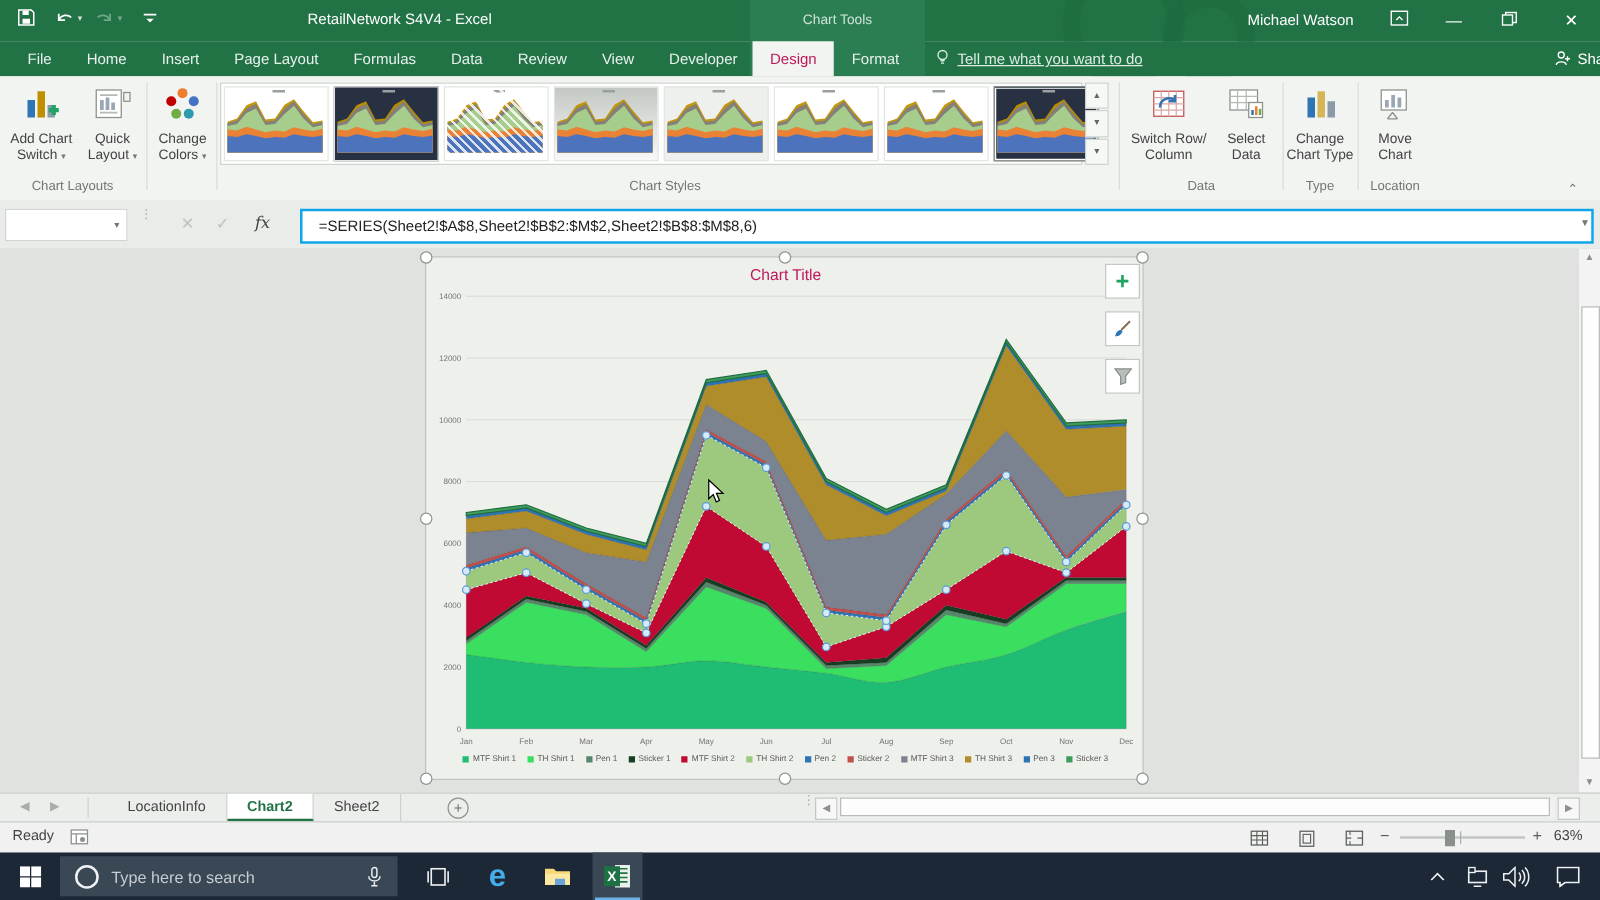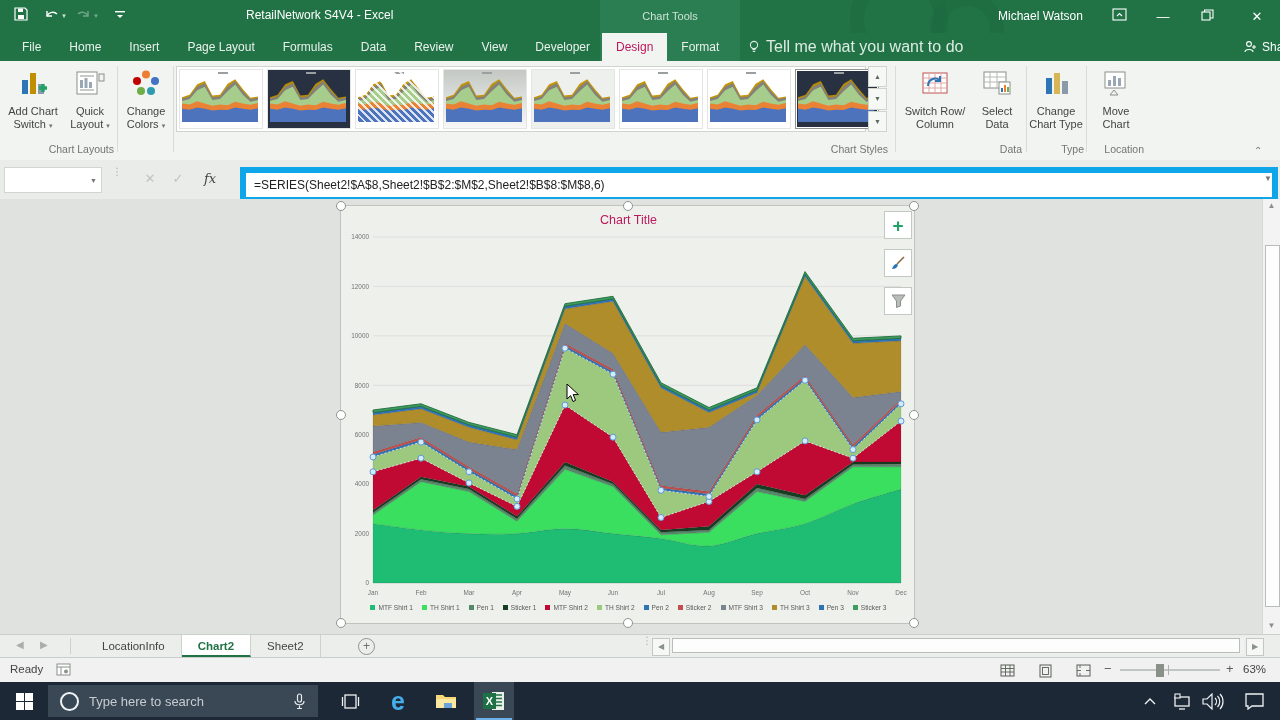--- a/index.html
+++ b/index.html
@@ -15,50 +15,50 @@
   .qat-caret{font-size:7px;color:#cfe3d8;}
   #title-text{left:246px;top:8px;font-size:12px;color:#fff;}
   #user-name{left:998px;top:9px;font-size:12px;color:#fff;}
   .winbtn{top:0;width:34px;height:33px;text-align:center;line-height:33px;color:#fff;font-size:13px;}
   
   #tabrow{left:0;top:33px;width:1280px;height:28px;background:#217346;padding-left:28px;}
   #ctx-band2{left:600px;top:0;width:140px;height:28px;background:#2b7d52;}
   .rtab{position:relative;float:left;height:28px;line-height:28px;padding:0 14px;
         font-size:12px;color:#e8f1ec;white-space:nowrap;}
   .rtab.active{background:#f1f4f1;color:#be185d;}
-  #tellme{left:748px;top:0;height:28px;line-height:28px;font-size:16px;color:#dcebe2;}
+  #tellme{left:748px;top:0;height:28px;line-height:28px;font-size:12px;color:#dcebe2;text-decoration:underline;}
   #share{right:14px;top:0;height:28px;line-height:28px;font-size:12px;color:#fff;}
   
   #ribbon{left:0;top:61px;width:1280px;height:99px;background:#f1f4f1;border-bottom:1px solid #c9cfc9;}
   .rib-div{top:5px;width:1px;height:86px;background:#d8ddd8;}
   .bigbtn{top:5px;text-align:center;font-size:11px;color:#444;line-height:13px;}
   .bigbtn .ic{height:36px;margin-bottom:3px;display:flex;align-items:center;justify-content:center;}
-  .grouplabel{top:82px;font-size:10.5px;color:#717771;text-align:right;}
+  .grouplabel{top:82px;font-size:10.5px;color:#717771;text-align:center;}
   .caret{font-size:7px;color:#717771;}
   #gallery{left:176px;top:5px;width:690px;height:66px;background:#fff;border:1px solid #cfd4cf;
            display:flex;gap:4px;padding:2px;box-sizing:border-box;}
   .thumb{position:relative;width:82px;height:58px;background:#fff;border:1px solid #e2e5e2;overflow:hidden;flex:none;}
   .thumb.dark{background:#273142;}
   .thumb.gradient{background:linear-gradient(#c3c8c3,#f7f8f7);}
   .thumb.soft{background:#eef0ee;}
   .thumb.hatched::after{content:"";position:absolute;inset:0;
      background:repeating-linear-gradient(45deg,rgba(255,255,255,.8) 0 2px,rgba(255,255,255,0) 2px 5px);}
   .thumb.selected{border:1px solid #8e958e;box-shadow:inset 0 0 0 1px #fff;}
   .thumb .tdash{position:absolute;left:38px;top:2px;width:10px;height:2px;background:#9aa0a0;}
   #gal-scroll{left:868px;top:5px;width:19px;height:66px;display:flex;flex-direction:column;gap:1px;}
   .galbtn{flex:1;background:#f6f8f6;border:1px solid #cfd4cf;font-size:7px;color:#5f6b61;
           display:flex;align-items:center;justify-content:center;}
   #ribbon-collapse{left:1254px;top:84px;font-size:10px;color:#717771;}
   
   #fbar{left:0;top:160px;width:1280px;height:39px;background:#e9ece9;border-bottom:1px solid #c9cfc9;}
   #namebox{left:4px;top:7px;width:96px;height:24px;background:#fff;border:1px solid #d2d6d2;}
   #namebox .nb-caret{position:absolute;right:4px;top:9px;font-size:7px;color:#717771;}
   .fx-btn{top:7px;height:24px;line-height:24px;font-size:13px;text-align:center;}
-  #formula-input{left:240px;top:7px;width:1018px;height:24px;background:#fff;border:6px solid #0ea5e9;
-     font-size:12px;color:#222;line-height:24px;padding-left:8px;white-space:nowrap;overflow:hidden;}
+  #formula-input{left:240px;top:7px;width:1018px;height:24px;background:#fff;border:2px solid #0ea5e9;
+     font-size:12px;color:#222;line-height:24px;padding-left:13px;white-space:nowrap;overflow:hidden;}
   .vdots{top:9px;width:3px;height:20px;color:#a9aea9;font-size:10px;line-height:5px;}
   
   #doc{left:0;top:199px;width:1262px;height:435px;background:#dfe2df;overflow:hidden;}
   #chart-obj{left:340px;top:6px;width:575px;height:419px;background:#eef0ec;border:1px solid #bfc4bf;box-sizing:border-box;}
   #chart-title{left:0;top:7px;width:575px;text-align:center;font-size:12.5px;color:#be185d;}
   .handle{width:8px;height:8px;border-radius:50%;background:#fff;border:1px solid #8f948f;transform:translate(-50%,-50%);}
   .side-btn{left:543px;width:28px;height:28px;background:#fff;border:1px solid #c3c8c3;box-sizing:border-box;
             display:flex;align-items:center;justify-content:center;}
   #chart-legend{left:0;top:398px;width:575px;display:flex;justify-content:center;gap:9px;}
   .lg-item{display:flex;align-items:center;font-size:6.6px;color:#595959;white-space:nowrap;}

